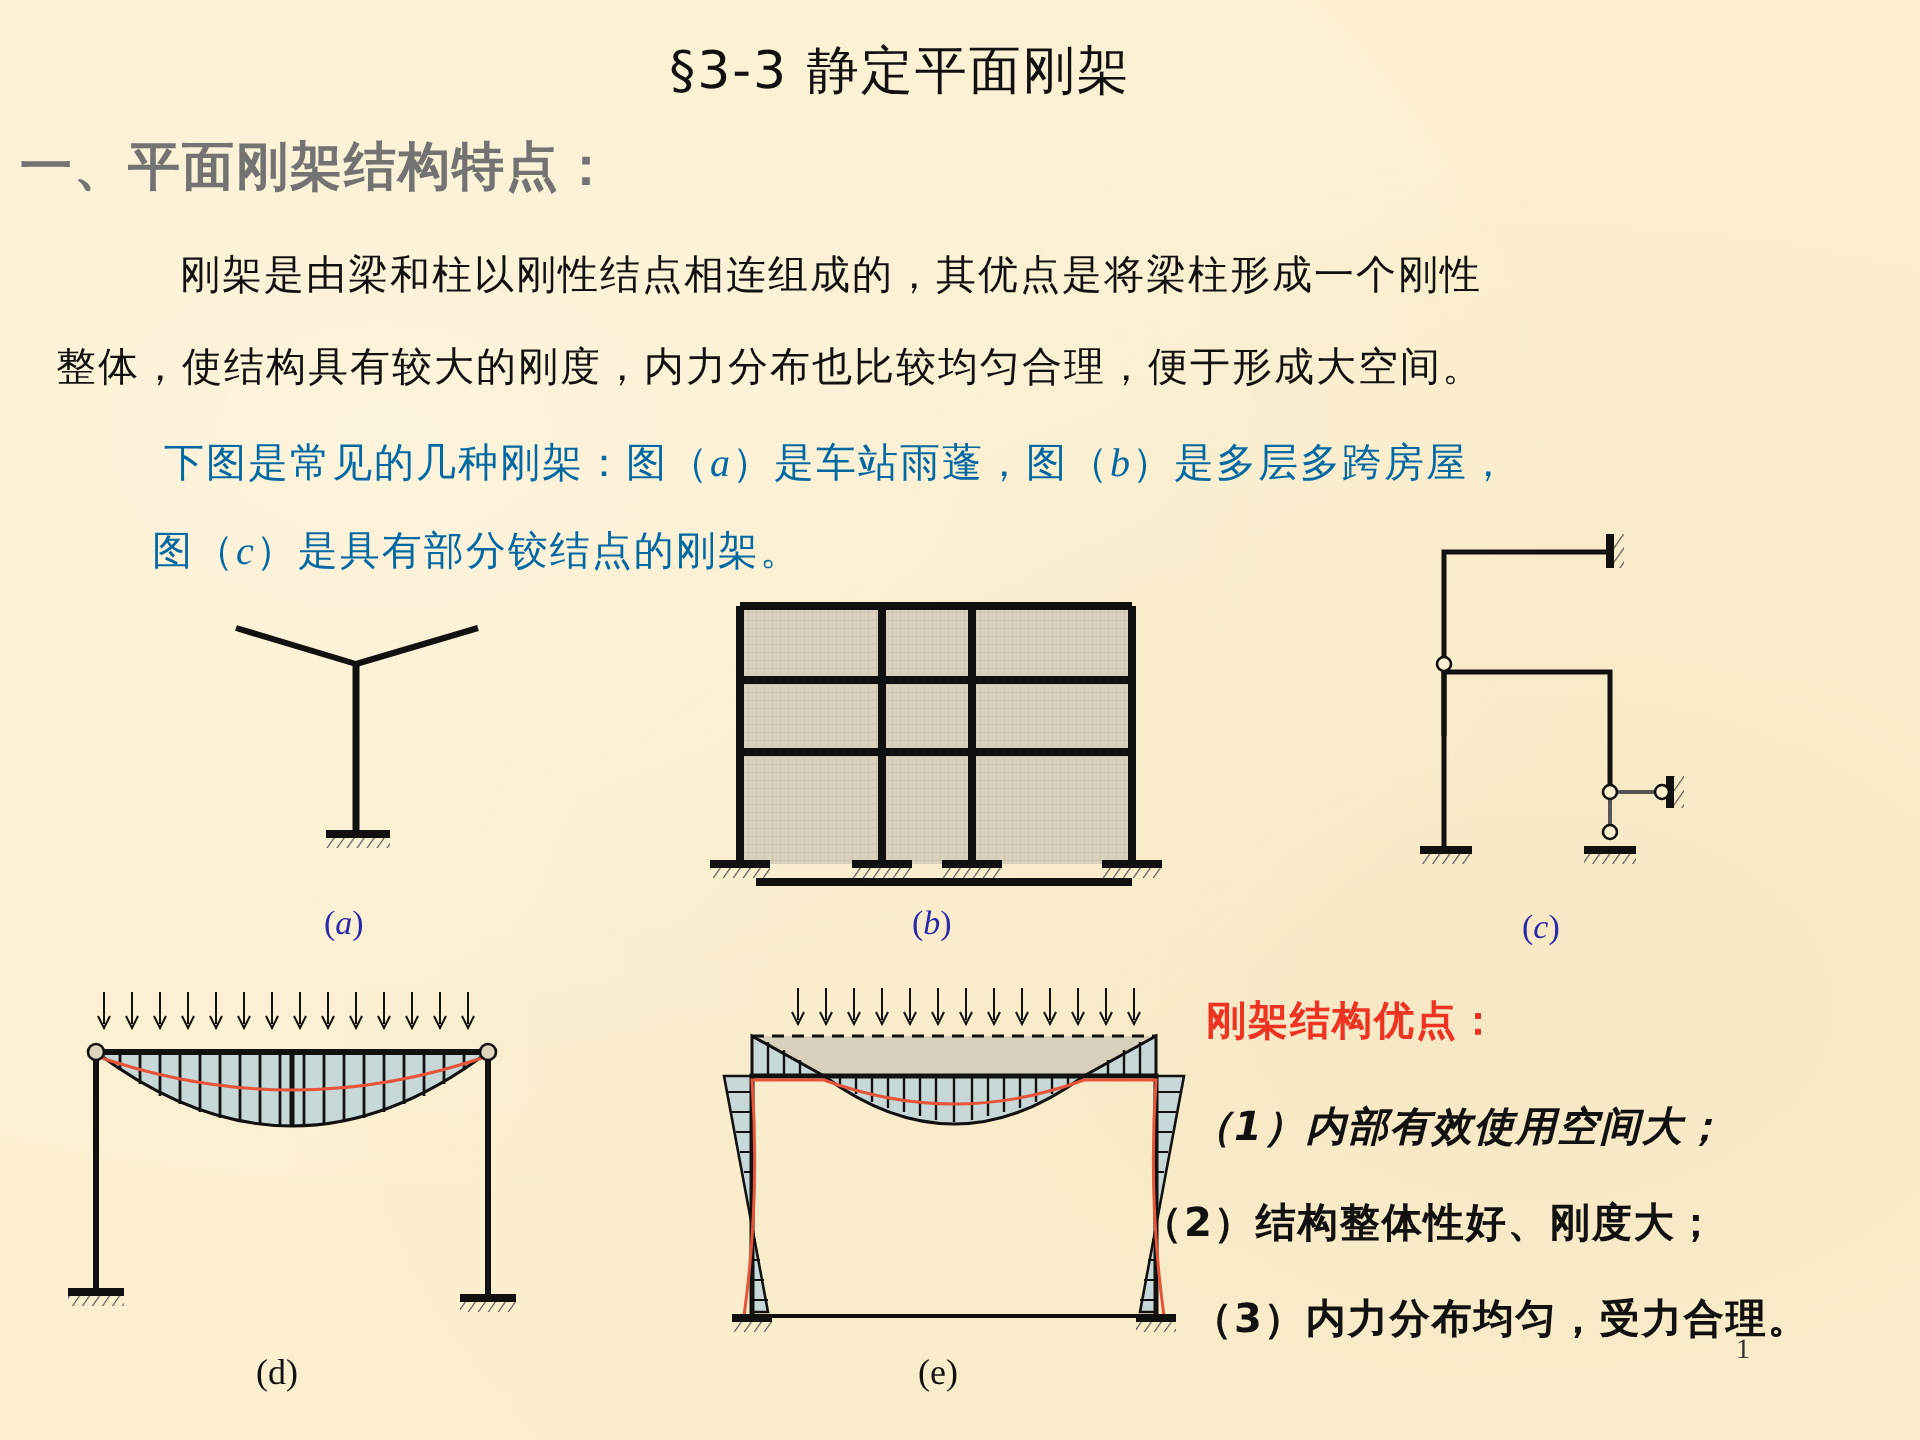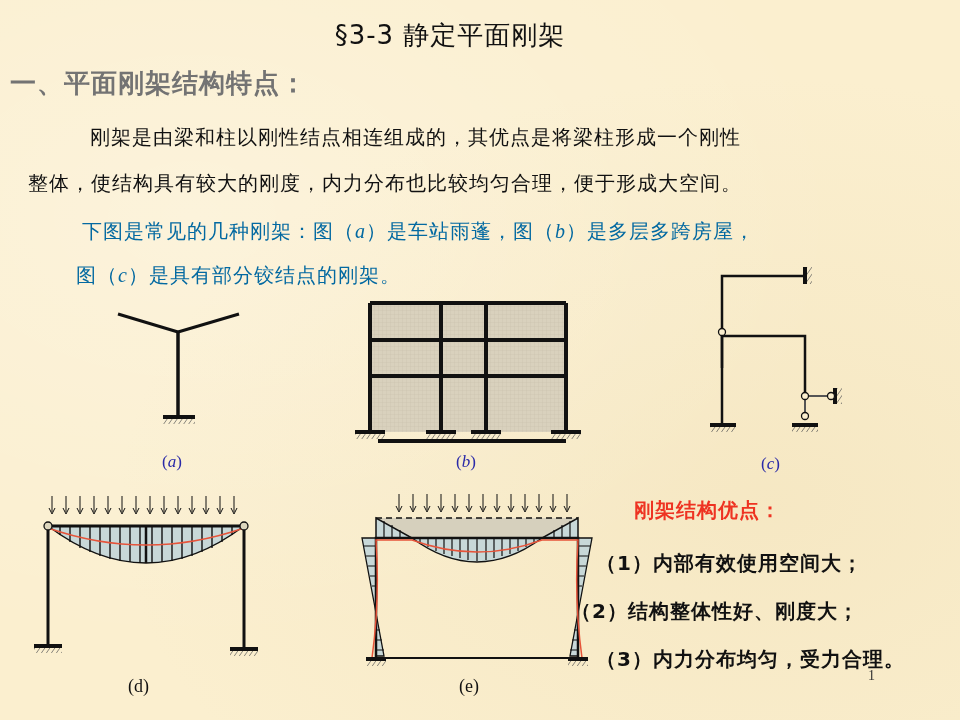--- a/index.html
+++ b/index.html
@@ -12,21 +12,21 @@
     font-family: "DejaVu Sans", sans-serif;
   }
   .abs { position: absolute; }
   .title { left: 0; width: 900px; top: 18px; text-align: center; font-size: 26px; color: #111; letter-spacing: 1px; }
   .heading { left: 10px; top: 66px; font-size: 26px; font-weight: bold; color: #737373; letter-spacing: 1px; }
   .para { font-size: 20px; font-weight: normal; color: #111; letter-spacing: 1px; white-space: nowrap; }
   .blue { color: #0369a1; }
   .it { font-family: "Liberation Serif", serif; font-style: italic; }
   .cap { font-family: "Liberation Serif", serif; font-size: 17px; color: #2a2aa8; }
   .cap2 { font-family: "Liberation Serif", serif; font-size: 18px; color: #111; }
-  .adv-title { left: 603px; top: 497px; font-size: 20px; color: #ee3322; font-weight: bold; letter-spacing: 1px; margin-left: 31px; }
+  .adv-title { left: 603px; top: 497px; font-size: 20px; color: #ee3322; font-weight: bold; letter-spacing: 1px; }
   .adv { font-size: 20px; font-weight: bold; color: #111; letter-spacing: 1px; white-space: nowrap; }
   .pageno { left: 868px; top: 668px; font-family: "Liberation Serif", serif; font-size: 14px; color: #333; }
   svg { position: absolute; overflow: visible; }
 </style>
 </head>
 <body>
 
 <div class="abs title">§3-3  静定平面刚架</div>
 <div class="abs heading">一、平面刚架结构特点：</div>
 
@@ -274,17 +274,17 @@
 
   <path d="M12 168 Q20 110 16 50 L52 50 Q117 74 182 50 L218 50 Q214 110 222 168" fill="none" stroke="#e6543a" stroke-width="1.5"></path>
   <line x1="6" y1="169" x2="26" y2="169" stroke="#111" stroke-width="4"></line>
   <rect x="6" y="171" width="20" height="5" fill="url(#hatch)"></rect>
   <line x1="208" y1="169" x2="228" y2="169" stroke="#111" stroke-width="4"></line>
   <rect x="208" y="171" width="20" height="5" fill="url(#hatch)"></rect>
 </svg>
 <div class="abs cap2" style="left:459px; top:676px;">(e)</div>
 
 <div class="abs adv-title">刚架结构优点：</div>
-<div class="abs adv" style="left:596px; top:550px;">（1）内部有效使用空间大；</div>
+<div class="abs adv" style="left:596px; top:550px;font-style:italic;">（1）内部有效使用空间大；</div>
 <div class="abs adv" style="left:571px; top:598px;">（2）结构整体性好、刚度大；</div>
 <div class="abs adv" style="left:596px; top:646px;">（3）内力分布均匀，受力合理。</div>
 
 <div class="abs pageno">1</div>
 
 </body></html>

